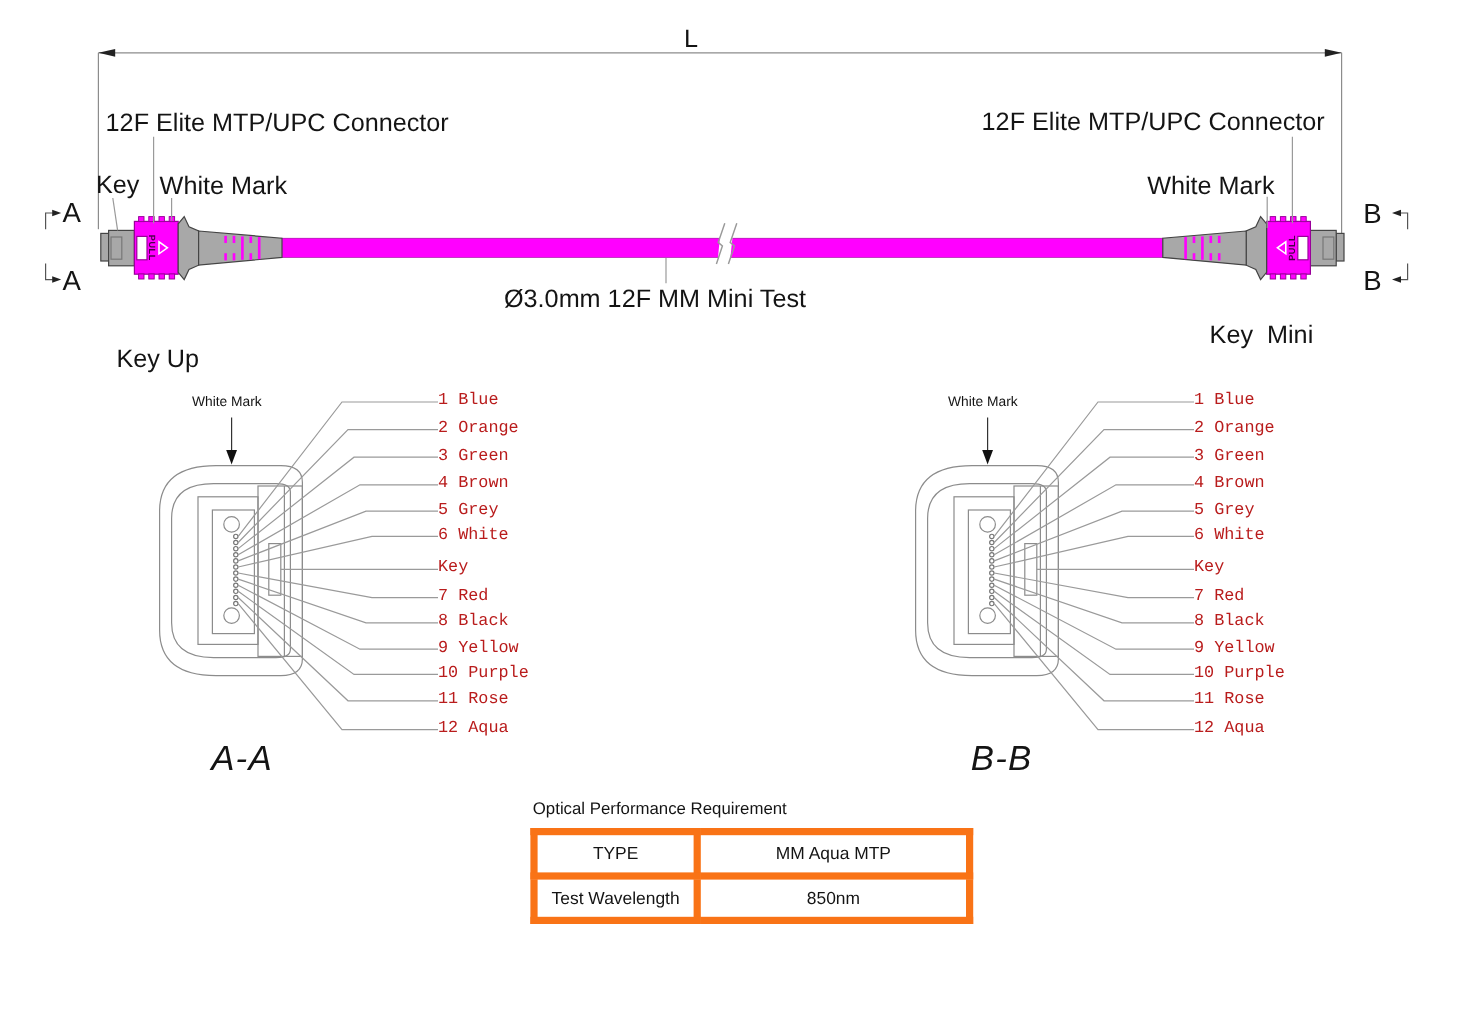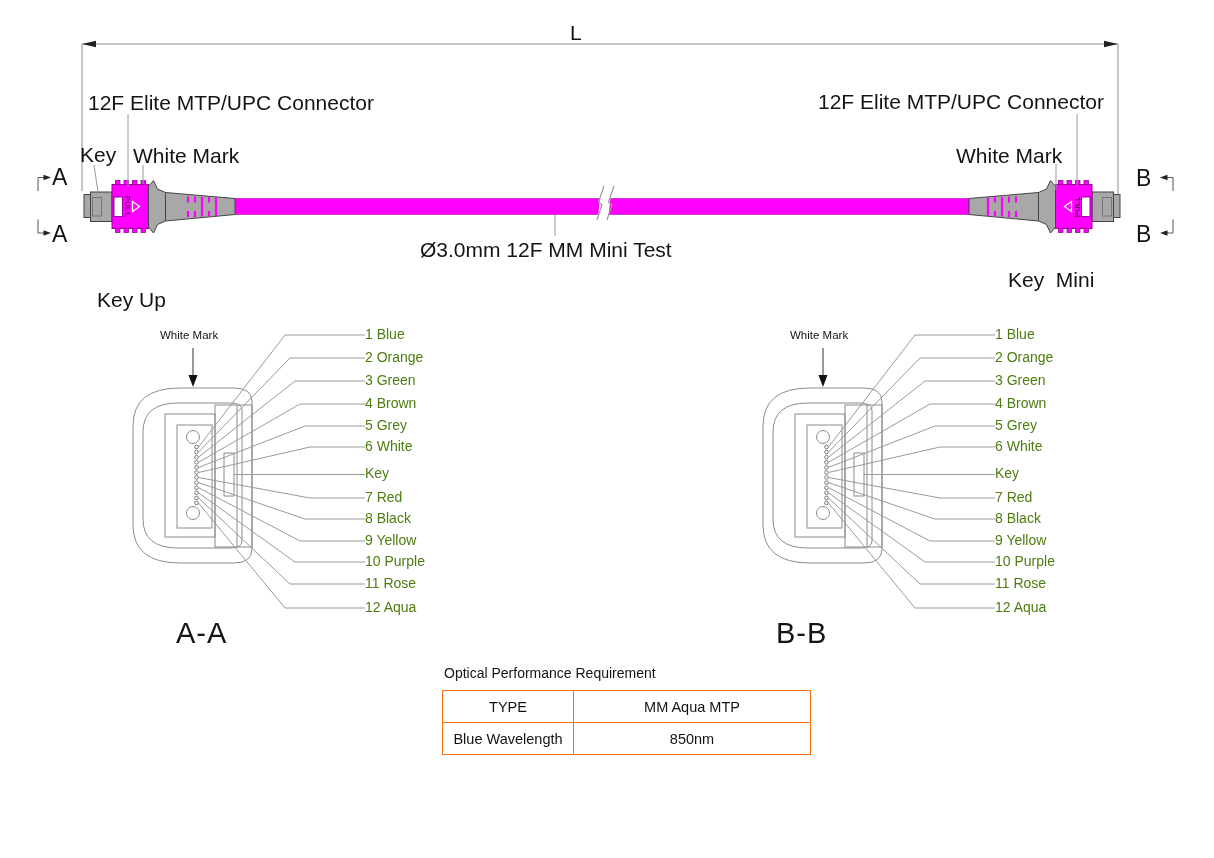--- a/index.html
+++ b/index.html
@@ -5,27 +5,27 @@
   html,body{margin:0;padding:0;}
   body{
     width:1214px;height:858px;position:relative;background:#ffffff;
     font-family:"Liberation Sans", sans-serif;overflow:hidden;color:#141414;
   }
   svg.canvas{position:absolute;left:0;top:0;}
   .label{position:absolute;color:#141414;white-space:pre;line-height:1.1;}
   .lbl-21{font-size:21px;}
   .lbl-23{font-size:23px;}
   .lbl-11{font-size:11.5px;}
-  .lbl-29{font-size:29px;letter-spacing:1px;}
+  .lbl-29{font-size:29px;letter-spacing:1px;font-style:italic;}
   .fiber-col{position:absolute;top:0;width:0;height:0;}
-  .fiber-label{position:absolute;left:0;font-size:14px;color:#4d7c0f;white-space:nowrap;}
+  .fiber-label{position:absolute;left:0;font-size:14px;color:#b91c1c;white-space:nowrap;font-family:Liberation Mono, monospace;}
   .perf{position:absolute;left:442px;top:665px;width:369px;color:#141414;}
   .perf-title{font-size:14px;margin:0 0 9px 2px;}
   table.perf-table{border-collapse:collapse;width:369px;table-layout:fixed;}
-  .perf-table td{border:1px solid #f97316;height:29px;text-align:center;vertical-align:middle;font-size:14.5px;}
+  .perf-table td{border:6px solid #f97316;height:29px;text-align:center;vertical-align:middle;font-size:14.5px;}
   .perf-table td.c1{width:128px;}
 </style>
 </head>
 <body>
 
 <svg class="canvas" width="1214" height="858" viewBox="0 0 1214 858" xmlns="http://www.w3.org/2000/svg" xmlns:xlink="http://www.w3.org/1999/xlink">
   <defs>
 
     <g id="mtp-face" fill="none" stroke="#8c8c8c" stroke-width="1">
       <g>
@@ -157,21 +157,21 @@
 <div class="label lbl-23" style="left:52px;top:165px;">A</div>
 <div class="label lbl-23" style="left:52px;top:222px;">A</div>
 <div class="label lbl-23" style="left:1136px;top:166px;">B</div>
 <div class="label lbl-23" style="left:1136px;top:222px;">B</div>
 <div class="label lbl-21" style="left:97px;top:268px;margin-top:20px;">Key Up</div>
 <div class="label lbl-21" style="left:1008px;top:268px;">Key  Mini</div>
 <div class="label lbl-21" style="left:420px;top:238px;">Ø3.0mm 12F MM Mini Test</div>
 <div class="label lbl-11" style="left:160px;top:329px;">White Mark</div>
 <div class="label lbl-11" style="left:790px;top:329px;">White Mark</div>
 <div class="label lbl-29" style="left:176px;top:618px;">A-A</div>
-<div class="label lbl-29" style="left:776px;top:618px;text-align:right;">B-B</div>
+<div class="label lbl-29" style="left:809px;top:618px;text-align:right;">B-B</div>
 
 <div class="fiber-col" id="fiber-col-a" style="left:365px;">
     <div class="fiber-label" style="top: 326px;">1 Blue</div>
     <div class="fiber-label" style="top: 349px;">2 Orange</div>
     <div class="fiber-label" style="top: 372px;">3 Green</div>
     <div class="fiber-label" style="top: 395px;">4 Brown</div>
     <div class="fiber-label" style="top: 417px;">5 Grey</div>
     <div class="fiber-label" style="top: 438px;">6 White</div>
     <div class="fiber-label" style="top: 465px;">Key</div>
     <div class="fiber-label" style="top: 489px;">7 Red</div>
@@ -199,18 +199,18 @@
 
 <div class="perf">
   <div class="perf-title">Optical Performance Requirement</div>
   <table class="perf-table">
     <tbody>
         <tr>
       <td class="c1">TYPE</td>
       <td>MM Aqua MTP</td>
     </tr>
     <tr>
-      <td class="c1">Blue Wavelength</td>
+      <td class="c1">Test Wavelength</td>
       <td>850nm</td>
     </tr>
   </tbody>
     </table>
 </div>
 
 </body></html>

